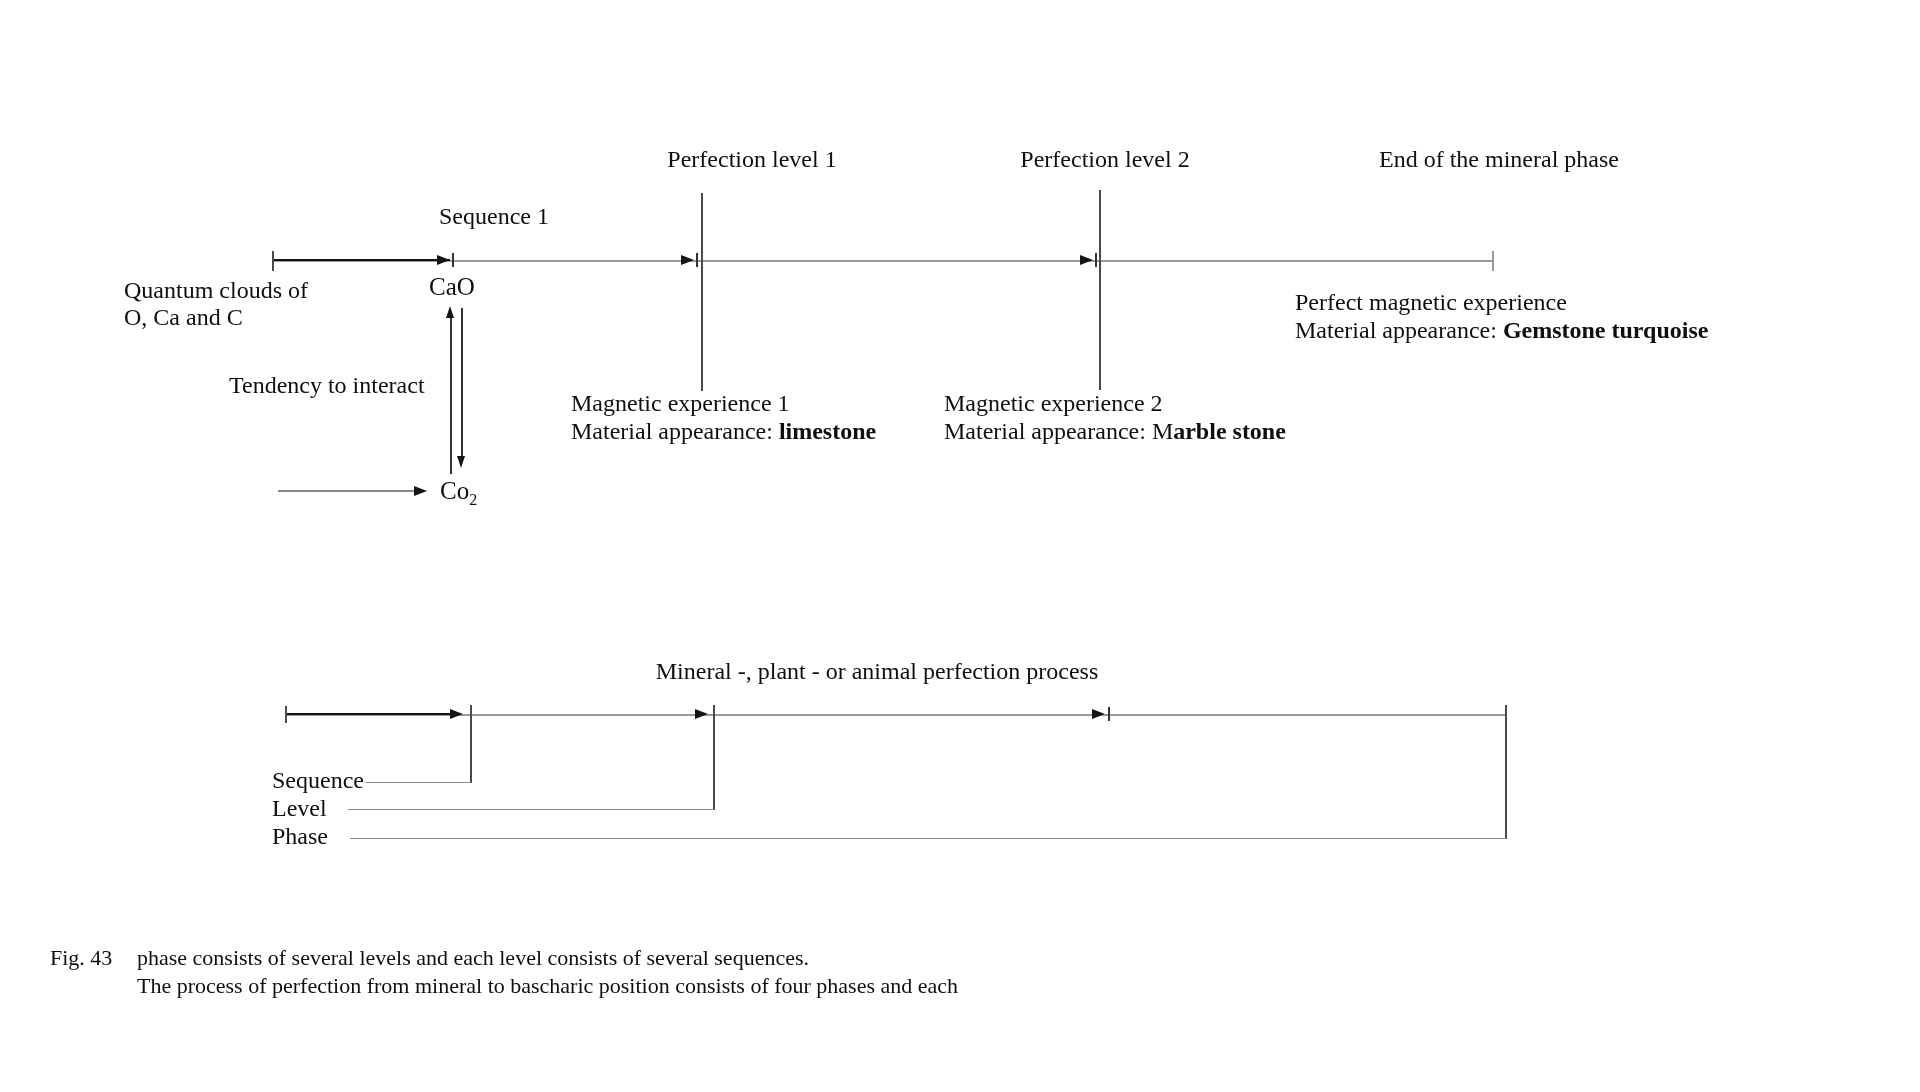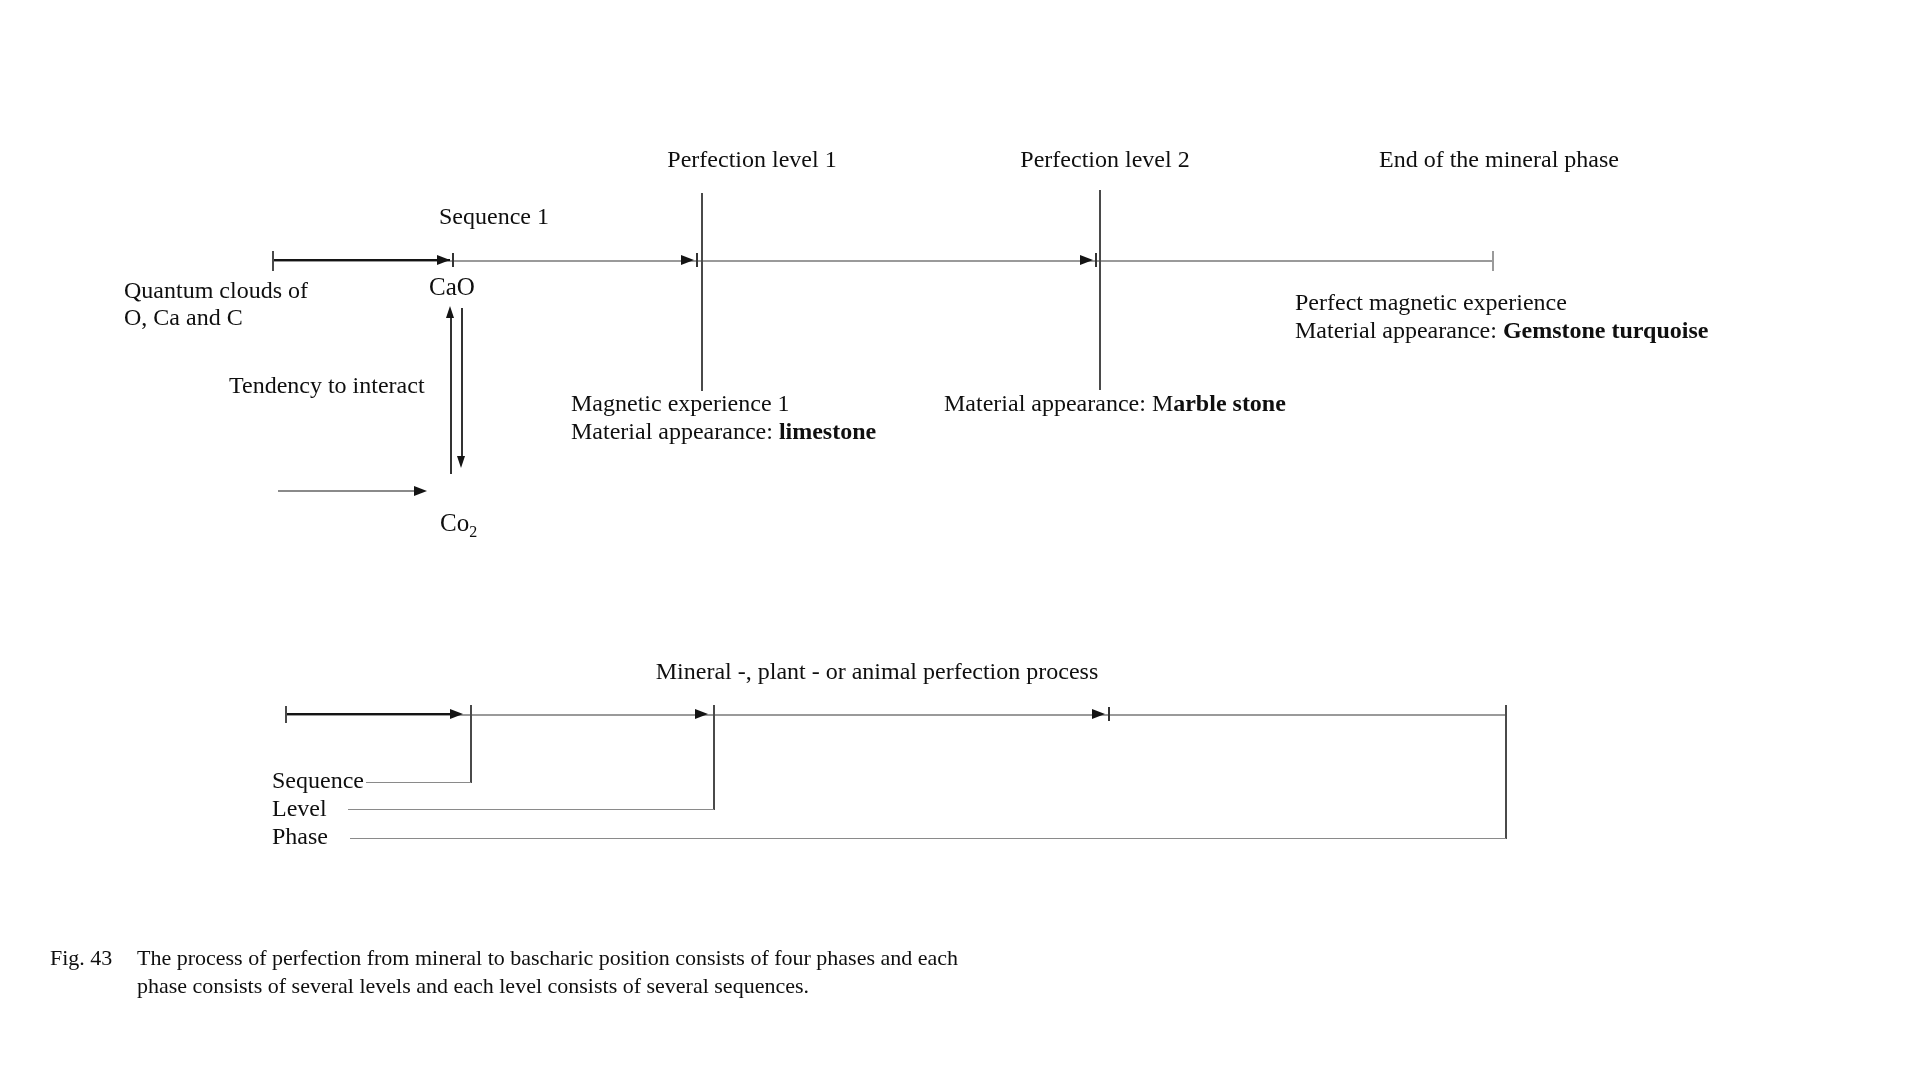--- a/index.html
+++ b/index.html
@@ -64,29 +64,30 @@
   <div class="arrow-up" style="left:446px;top:306px;"></div>
   <div class="vline" style="left:450px;top:318px;height:156px;width:1.5px;background:#333;"></div>
   <div class="vline" style="left:461px;top:308px;height:148px;width:1.5px;background:#333;"></div>
   <div class="arrow-down" style="left:457px;top:456px;"></div>
 
   <div class="lbl" style="left:229px;top:372px;">Tendency to interact</div>
 
   <div class="hline" style="left:278px;top:490px;width:137px;background:#8a8a8a;"></div>
   <div class="arrow-right" style="left:414px;top:486px;"></div>
 
-  <div class="lbl" style="left:440px;top:477px;font-size:25px;margin-top:32px;"><span>Co</span><sub class="small">2</sub></div>
+  <div class="lbl" style="left:440px;top:477px;font-size:25px;"><span>Co</span><sub class="small">2</sub></div>
 
 
   <div class="lbl" style="left:571px;top:390px;line-height:27.5px;">
     <div>Magnetic experience 1</div>
     <div><span>Material appearance: </span><b>limestone</b></div>
   </div>
 
   <div class="lbl" style="left:944px;top:390px;line-height:27.5px;">
+    <div>Magnetic experience 2</div>
     <div><span>Material appearance: </span><span>M</span><b>arble stone</b></div>
   </div>
 
   <div class="lbl" style="left:1295px;top:289px;line-height:27.5px;">
     <div>Perfect magnetic experience</div>
     <div><span>Material appearance: </span><b>Gemstone turquoise</b></div>
   </div>
 
   <div class="lbl ctr" style="left:877px;top:658px;">Mineral -, plant - or animal perfection process</div>
 
@@ -106,17 +107,17 @@
   <div class="conn" style="left:366px;top:782px;width:105px;"></div>
   <div class="conn" style="left:348px;top:809px;width:366px;"></div>
   <div class="conn" style="left:350px;top:838px;width:1156px;"></div>
 
   <div class="lbl" style="left:272px;top:767px;">Sequence</div>
   <div class="lbl" style="left:272px;top:795px;">Level</div>
   <div class="lbl" style="left:272px;top:823px;">Phase</div>
 
   <div class="caption" style="left:50px;top:944px;">Fig. 43</div>
   <div class="caption" style="left:137px;top:944px;">
+    <div>phase consists of several levels and each level consists of several sequences.</div>
     <div>The process of perfection from mineral to bascharic position consists of four phases and each</div>
-    <div>phase consists of several levels and each level consists of several sequences.</div>
   </div>
 
 </div>
 
 </body></html>

